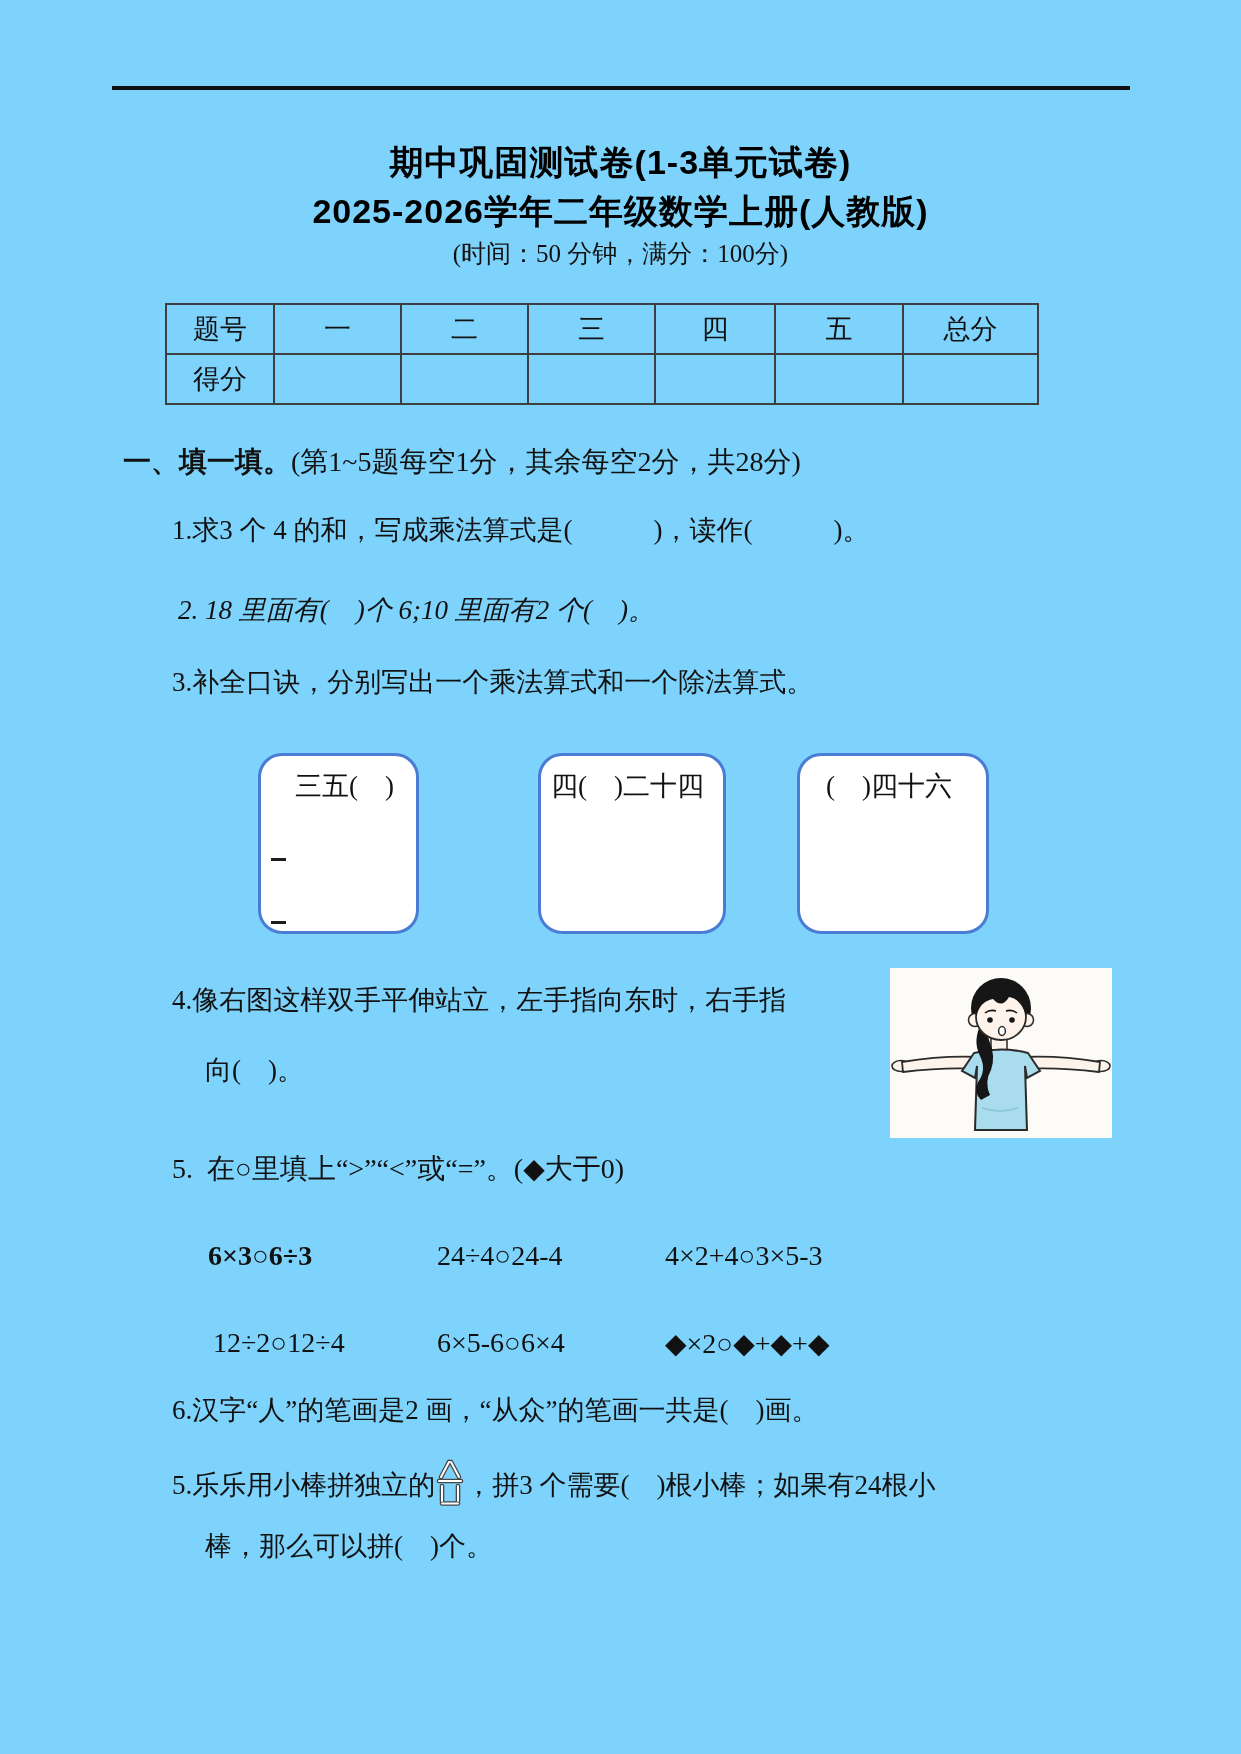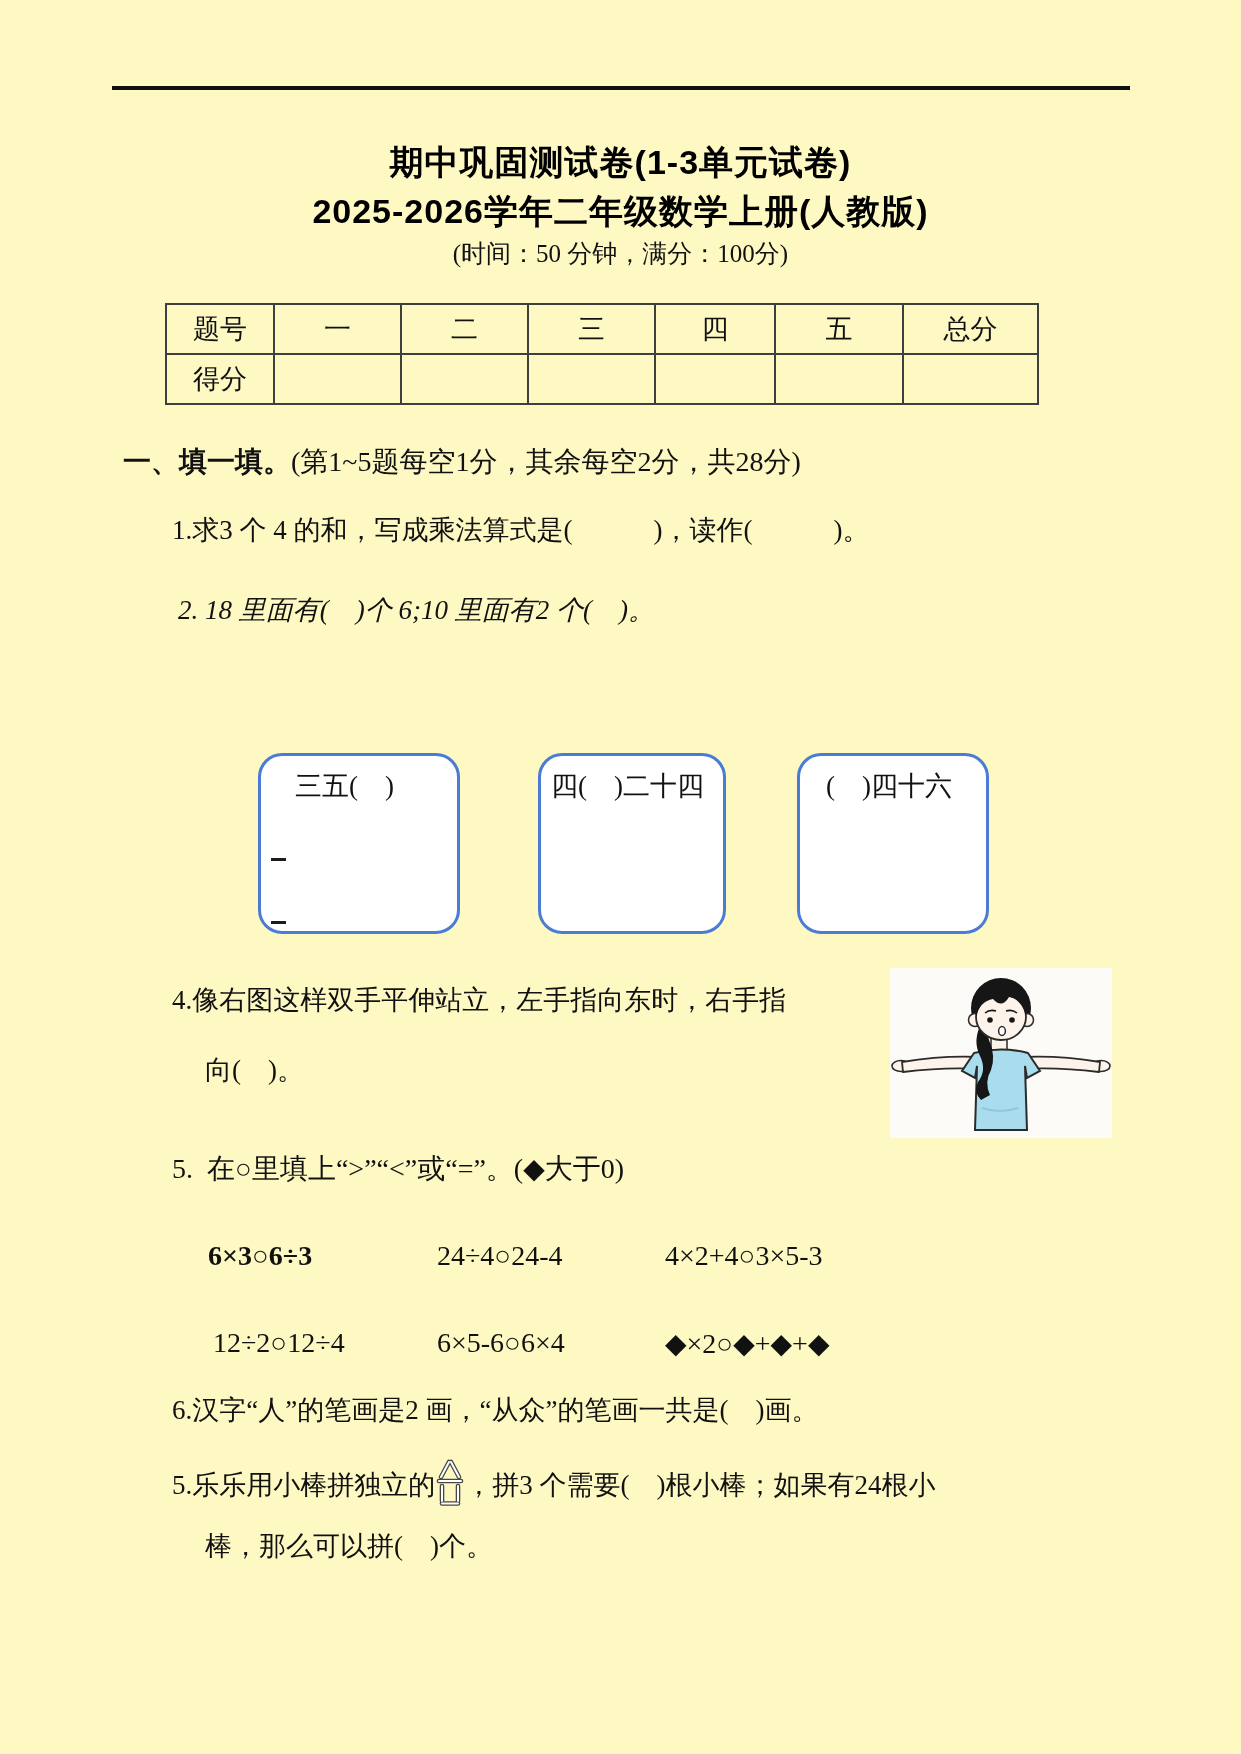--- a/index.html
+++ b/index.html
@@ -1,18 +1,18 @@
 <!DOCTYPE html>
 <html><head>
 <meta charset="utf-8">
 <style>
   html,body { margin:0; padding:0; background:#e8e8e8; }
   .page {
     position:relative; width:1241px; height:1754px; margin:0 auto;
-    background:#fef9c3; color:#111;
+    background:#7dd3fc; color:#111;
     font-family:"Liberation Serif","DejaVu Serif",serif;
     overflow:hidden;
   }
   .top-rule { position:absolute; left:112px; top:86px; width:1018px; height:4px; background:#101010; }
 
   .title {
     position:absolute; left:0; width:100%; margin:0; text-align:center;
     font-family:"Liberation Sans","DejaVu Sans",sans-serif;
     font-weight:700; font-size:34px; color:#000; letter-spacing:1px;
   }
@@ -88,22 +88,23 @@
       </tr>
     </tbody>
   </table>
 
   <div class="sec-heading"><span class="bold">一、填一填。</span><span>(第1~5题每空1分，其余每空2分，共28分)</span></div>
 
   <div class="q" style="left:172px; top:512px;">1.求3 个 4 的和，写成乘法算式是(            )，读作(            )。</div>
 
   <div class="q" style="left:178px; top:592px;font-style:italic;">2. 18 里面有(    )个 6;10 里面有2 个(    )。</div>
 
+  <div class="q" style="left:172px; top:664px;">3.补全口诀，分别写出一个乘法算式和一个除法算式。</div>
 
-  <div class="kbox" style="left:258px; width:202px;">
+  <div class="kbox" style="left:258px; width:161px;">
     <div class="lbl" style="left:34px;">三五(    )</div>
     <div class="dash" style="top:102px;"></div>
     <div class="dash" style="top:165px;"></div>
   </div>
   <div class="kbox" style="left:538px; width:188px;">
     <div class="lbl" style="left:10px;">四(    )二十四</div>
   </div>
   <div class="kbox" style="left:797px; width:192px;">
     <div class="lbl" style="left:26px;">(    )四十六</div>
   </div>

